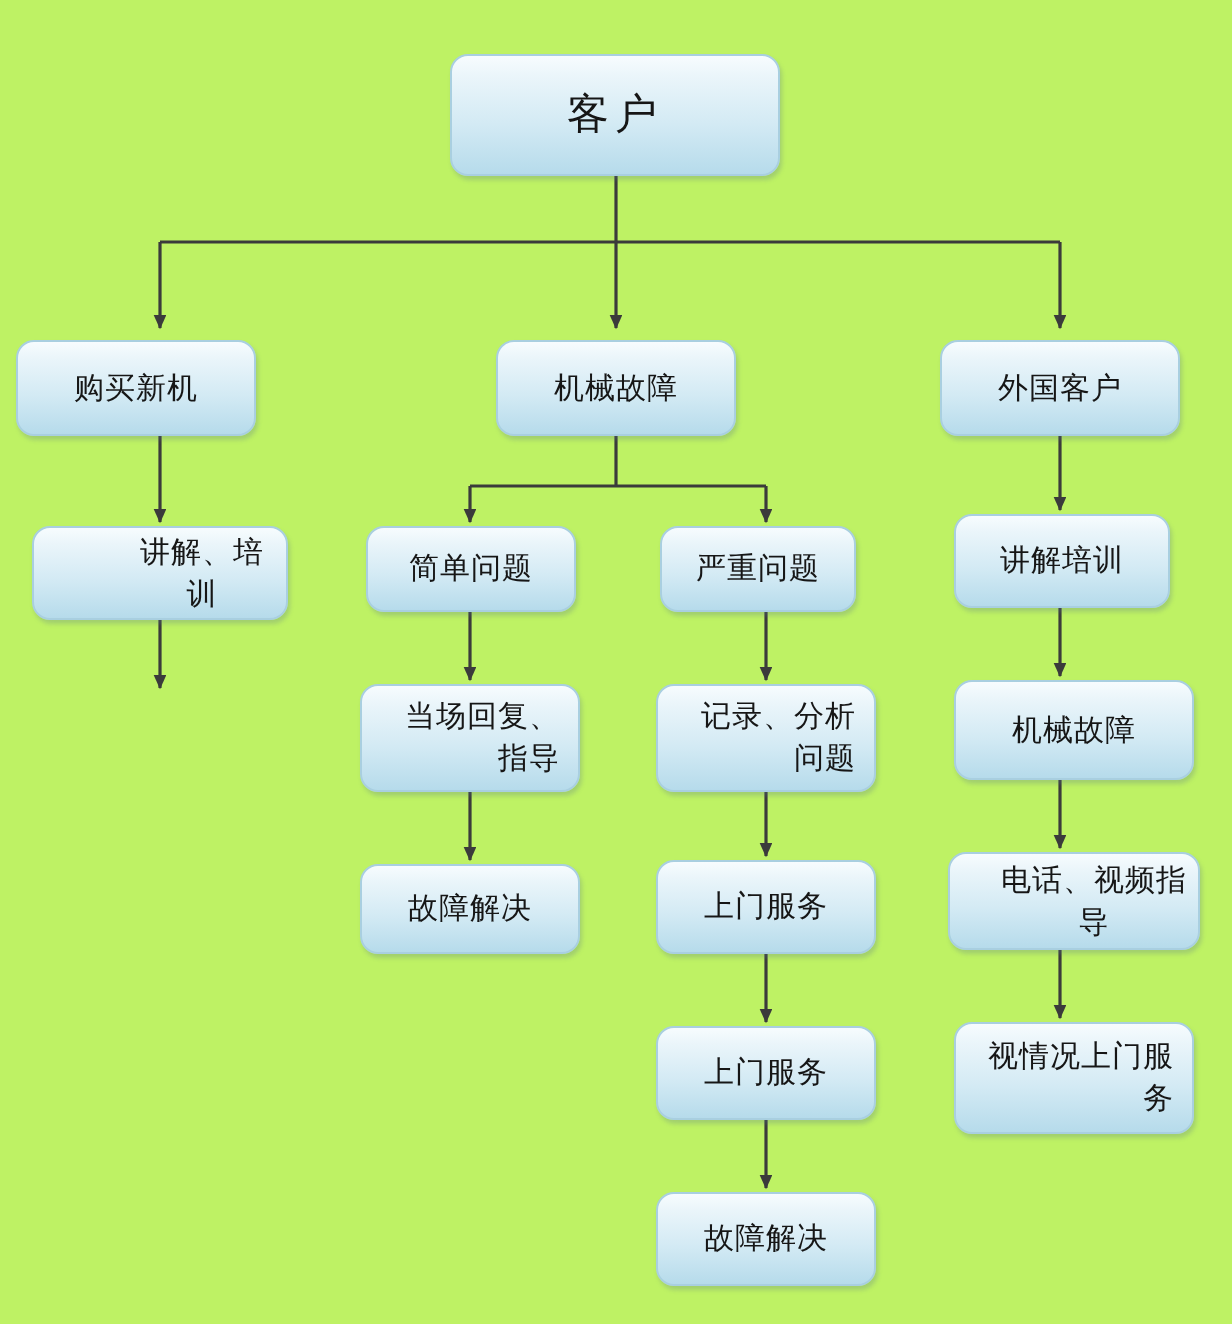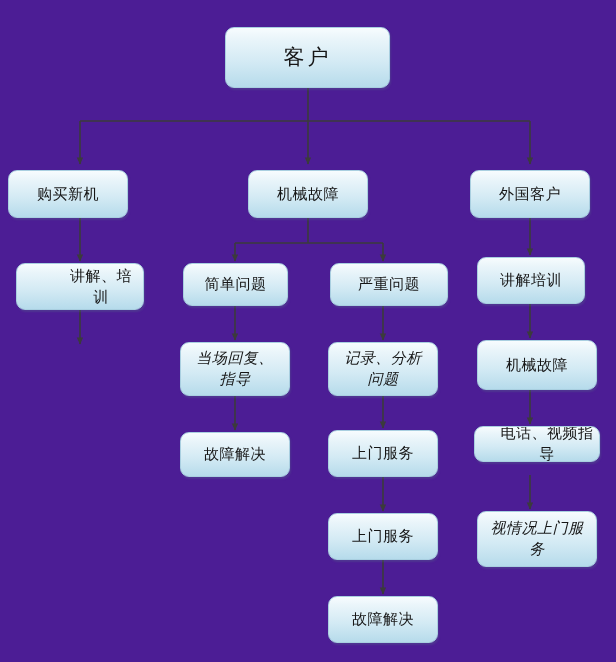--- a/index.html
+++ b/index.html
@@ -7,21 +7,21 @@
     padding: 0;
     background: #ffffff;
   }
   body {
     font-family: "DejaVu Sans", "Liberation Sans", sans-serif;
   }
   #chart-canvas {
     position: relative;
     width: 616px;
     height: 662px;
-    background: #4c1d95;
+    background: #bef264;
     overflow: hidden;
   }
   .edge-layer {
     position: absolute;
     left: 0;
     top: 0;
     width: 616px;
     height: 662px;
     pointer-events: none;
   }
@@ -44,22 +44,21 @@
     display: block;
     width: 100%;
     padding: 0 9px;
     box-sizing: border-box;
   }
   .node.center .node-label {
     text-align: center;
     padding: 0 4px;
   }
   .node.wrap .node-label {
-    text-align: center;
-    font-style: italic;
+    text-align: right;
   }
   .node.root {
     font-size: 21px;
     letter-spacing: 3px;
   }
 </style>
 </head>
 <body>
 
 <div id="chart-canvas">
@@ -122,21 +121,21 @@
   <div class="node center" style="left:183px; top:263px; width:105px; height:43px;">
     <span class="node-label">简单问题</span>
   </div>
   <div class="node wrap" style="left:180px; top:342px; width:110px; height:54px;">
     <span class="node-label">当场回复、指导</span>
   </div>
   <div class="node center" style="left:180px; top:432px; width:110px; height:45px;">
     <span class="node-label">故障解决</span>
   </div>
 
-  <div class="node center" style="left:330px; top:263px; width:118px; height:43px;">
+  <div class="node center" style="left:330px; top:263px; width:98px; height:43px;">
     <span class="node-label">严重问题</span>
   </div>
   <div class="node wrap" style="left:328px; top:342px; width:110px; height:54px;">
     <span class="node-label">记录、分析问题</span>
   </div>
   <div class="node center" style="left:328px; top:430px; width:110px; height:47px;">
     <span class="node-label">上门服务</span>
   </div>
   <div class="node center" style="left:328px; top:513px; width:110px; height:47px;">
     <span class="node-label">上门服务</span>
@@ -144,20 +143,20 @@
   <div class="node center" style="left:328px; top:596px; width:110px; height:47px;">
     <span class="node-label">故障解决</span>
   </div>
 
   <div class="node center" style="left:477px; top:257px; width:108px; height:47px;">
     <span class="node-label">讲解培训</span>
   </div>
   <div class="node center" style="left:477px; top:340px; width:120px; height:50px;">
     <span class="node-label">机械故障</span>
   </div>
-  <div class="node center" style="left:474px; top:426px; width:126px; height:36px;padding-left:20px;">
+  <div class="node center" style="left:474px; top:426px; width:126px; height:49px;padding-left:20px;">
     <span class="node-label">电话、视频指导</span>
   </div>
   <div class="node wrap" style="left:477px; top:511px; width:120px; height:56px;">
     <span class="node-label">视情况上门服务</span>
   </div>
 
 </div>
 
 </body></html>

